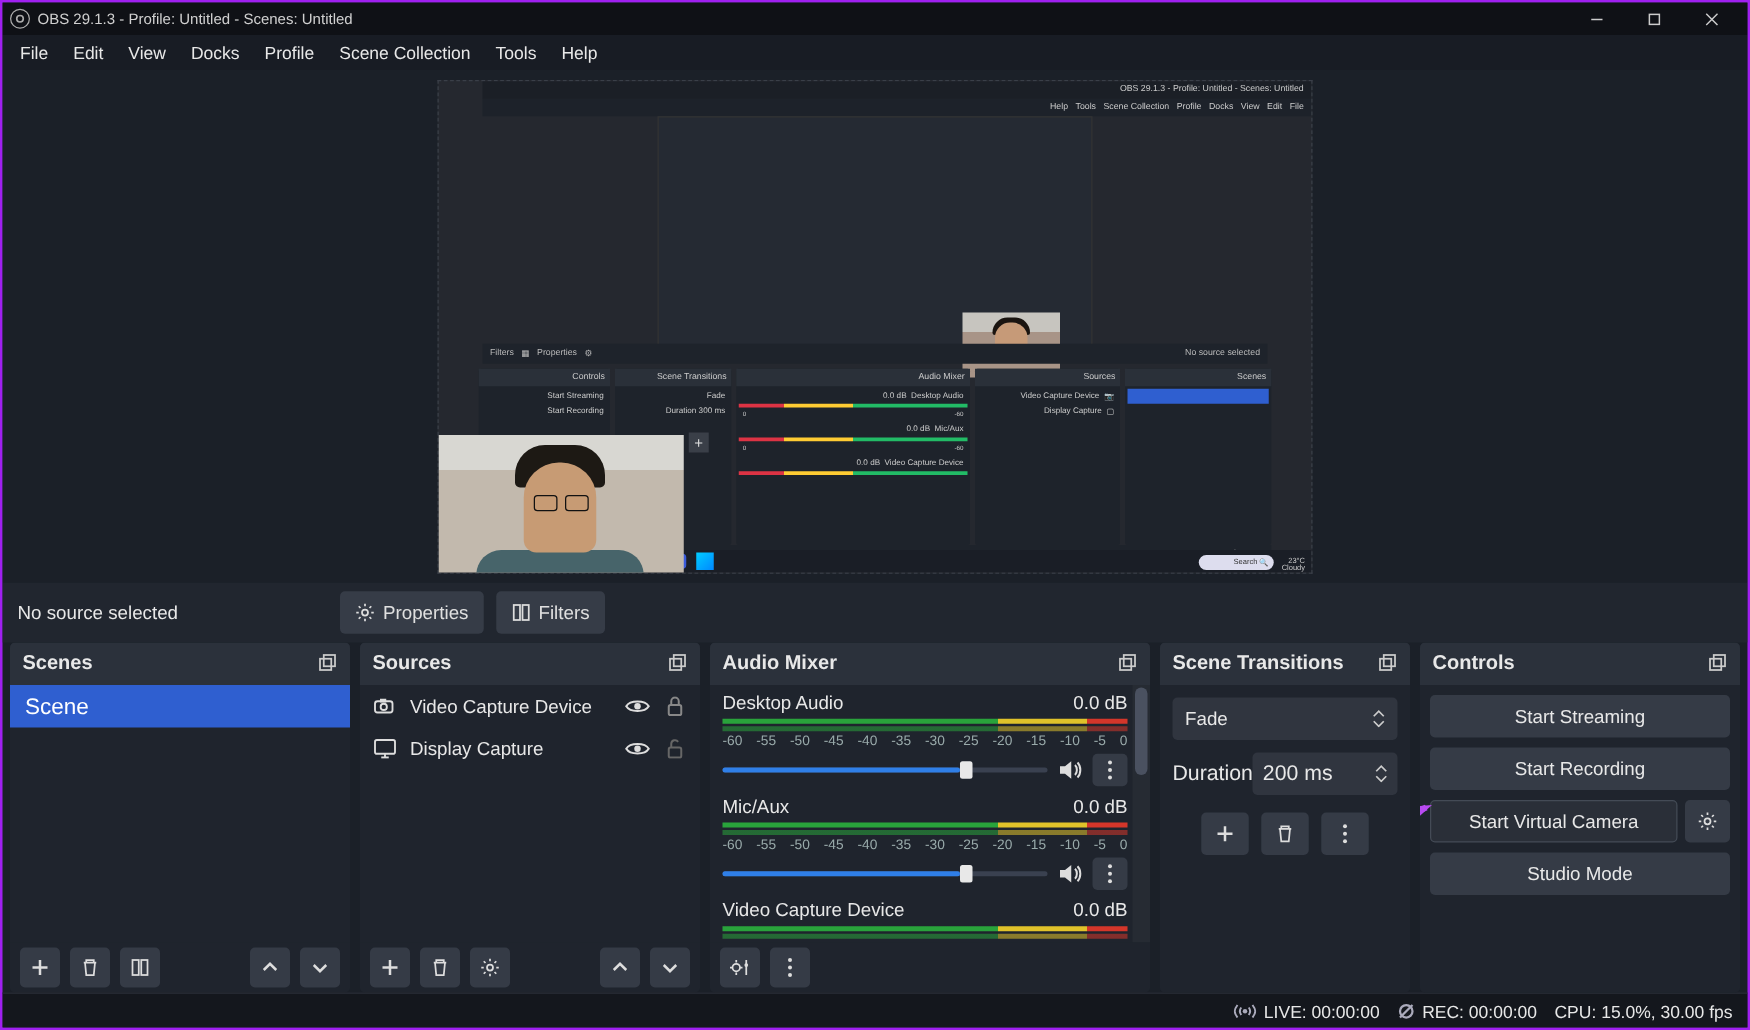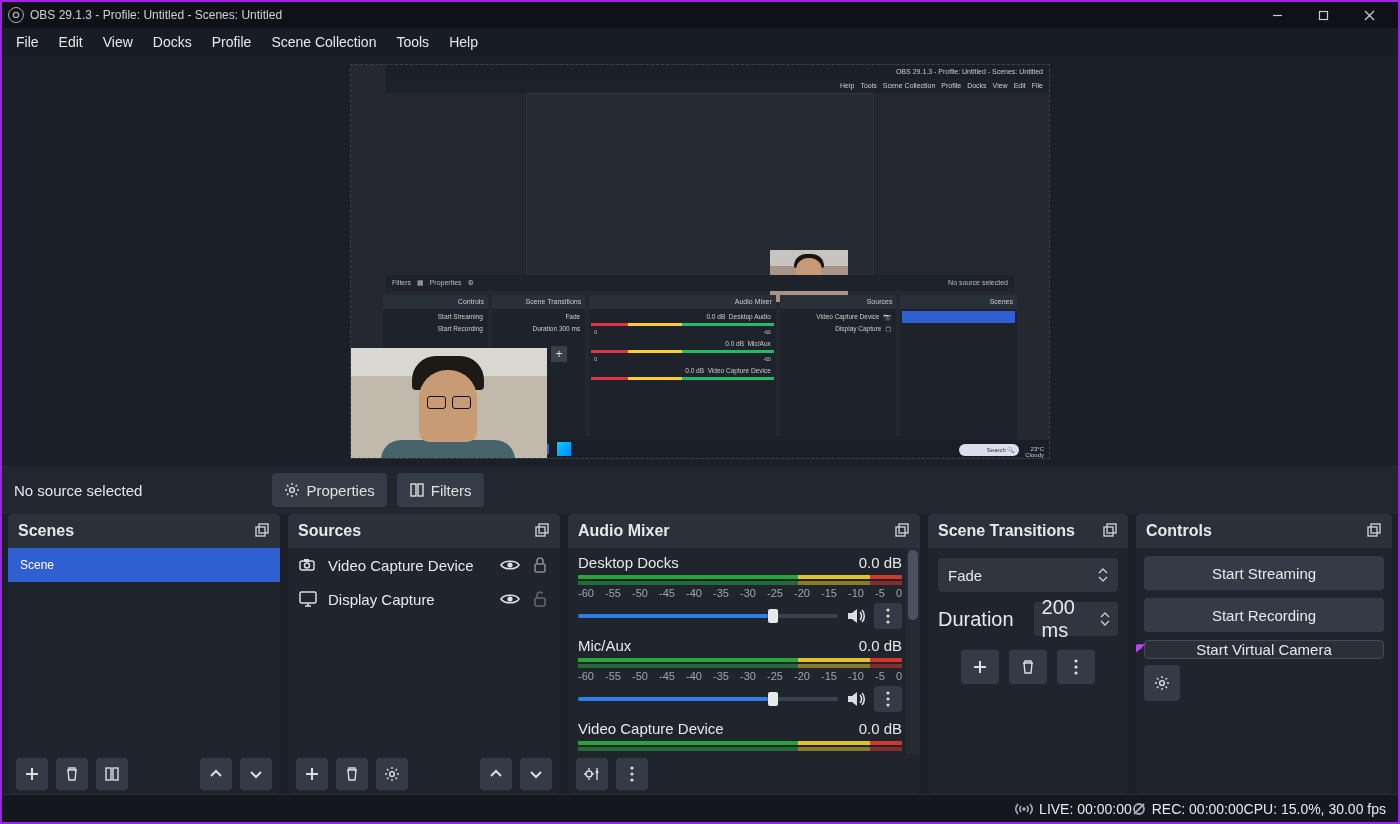--- a/index.html
+++ b/index.html
@@ -60,21 +60,21 @@
 .panel.scenes { width: 272px; }
 .panel.sources { width: 272px; }
 .panel.mixer { flex: 1; }
 .panel.trans { width: 200px; }
 .panel.controls { width: 256px; }
 .panel-head { height: 34px; background: #2b313b; display: flex; align-items: center; justify-content: space-between; padding: 0 10px; font-size: 16px; font-weight: 600; }
 .panel-head .popicon{width:16px;height:16px;}
 .panel-body { flex: 1; background: #1f242d; overflow: hidden; position:relative;}
 
 
-.scene-item { height: 34px; display: flex; align-items: center; padding: 0 12px; font-size: 12px; }
+.scene-item { height: 34px; display: flex; align-items: center; padding: 0 12px; font-size: 18px; }
 .scene-item.active { background: #2f5fd0; color: #fff; }
 
 
 .source-item { height: 34px; display: flex; align-items: center; padding: 0 10px; gap: 10px; font-size: 15px; }
 .source-item .sicon { width: 20px; display:flex; align-items:center; justify-content:center;}
 .source-item .spacer { flex: 1; }
 .source-item .eye,.source-item .lock{ width:20px; display:flex; align-items:center; justify-content:center;}
 
 
 .mixer-scroll{position:absolute; inset:0; overflow:hidden;}
@@ -88,39 +88,39 @@
 .slider-row { display: flex; align-items: center; gap: 8px; }
 .slider-track { flex: 1; height: 4px; background: #3a4150; position: relative; border-radius:2px;}
 .slider-fill { position: absolute; left: 0; top: 0; bottom:0; background: #2f7fe8; border-radius:2px;}
 .slider-thumb{position:absolute; top:-5px; width:10px; height:14px; background:#e8e8e8; border-radius:2px;}
 .vol-ico{width:20px;height:20px;display:flex;align-items:center;justify-content:center;}
 .dots-btn{width:28px;height:26px;background:#353b46;border-radius:4px;display:flex;align-items:center;justify-content:center;}
 
 
 .trans-body{padding:10px;}
 .trans-select{height:34px;background:#30353f;border-radius:4px;display:flex;align-items:center;justify-content:space-between;padding:0 10px;font-size:15px;margin-bottom:10px;}
-.trans-row{display:flex;align-items:center;gap:20px;font-size:20px;}
+.trans-row{display:flex;align-items:center;gap:0;font-size:17px;}
 .trans-spin{flex:1;height:34px;background:#30353f;border-radius:4px;display:flex;align-items:center;justify-content:space-between;padding:0 8px;}
 .trans-btns{display:flex;gap:10px;margin-top:14px;justify-content:center;}
 .sqbtn{width:38px;height:34px;background:#353b46;border-radius:4px;display:flex;align-items:center;justify-content:center;}
 
 
 .ctrl-body{padding:8px;display:flex;flex-direction:column;gap:8px;}
 .ctrl-btn{height:34px;background:#353b46;border-radius:4px;display:flex;align-items:center;justify-content:center;font-size:15px;}
 .ctrl-btn.pressed{background:#2a2f38;border:1px solid #444b56;}
-.ctrl-row{display:flex;gap:6px;flex-direction:column;}
+.ctrl-row{display:flex;gap:6px;}
 .ctrl-row .ctrl-btn{flex:1;}
 .ctrl-row .gear{width:36px;flex:0 0 36px;}
 
 
 .panel-toolbar{height:40px;display:flex;align-items:center;gap:8px;padding:0 8px;}
 .tbtn{width:32px;height:32px;background:#353b46;border-radius:4px;display:flex;align-items:center;justify-content:center;}
 
 
-.statusbar { height: 28px; background: #14171d; display: flex; align-items: center; justify-content: flex-end; padding: 0 12px; font-size: 14px; border-top:1px solid #2a2f38;}
+.statusbar { height: 28px; background: #14171d; display: flex; align-items: center; justify-content: flex-end; gap: 14px; padding: 0 12px; font-size: 14px; border-top:1px solid #2a2f38;}
 .statusbar .sitem{display:flex;align-items:center;gap:6px;}
 
 
 .arrow{position:absolute; pointer-events:none;}
 
 svg { display: block; }
 .updown{display:flex;flex-direction:column;gap:2px;}
 .updown svg{width:10px;height:6px;}
 </style>
 </head>
@@ -459,21 +459,21 @@
       <svg class="popicon" viewBox="0 0 16 16">
           <rect x="2" y="4" width="9" height="9" fill="none" stroke="#ccc" stroke-width="1.4"></rect>
           <rect x="5" y="1" width="9" height="9" fill="none" stroke="#ccc" stroke-width="1.4"></rect>
         </svg>
     </div>
     <div class="panel-body">
       <div class="mixer-scroll">
 
         <div class="mix-ch">
           <div class="mix-top">
-              <span>Desktop Docks</span>
+              <span>Desktop Audio</span>
               <span>0.0 dB</span>
             </div>
           <div class="meter-bar"></div>
           <div class="meter-bar dim"></div>
           <div class="ticks">
               <span>-60</span>
               <span>-55</span>
               <span>-50</span>
               <span>-45</span>
               <span>-40</span>
@@ -666,20 +666,21 @@
                 <line x1="1" y1="8" x2="3" y2="8"></line>
                 <line x1="13" y1="8" x2="15" y2="8"></line>
                 <line x1="3" y1="3" x2="4.4" y2="4.4"></line>
                 <line x1="11.6" y1="11.6" x2="13" y2="13"></line>
                 <line x1="3" y1="13" x2="4.4" y2="11.6"></line>
                 <line x1="11.6" y1="4.4" x2="13" y2="3"></line>
               </g>
             </svg>
           </div>
       </div>
+      <div class="ctrl-btn">Studio Mode</div>
     </div>
 
     <svg class="arrow" style="left:-170px; top:120px;" width="190" height="90" viewBox="0 0 190 90">
       <defs>
           <marker id="ah" markerWidth="10" markerHeight="10" refX="8" refY="3" orient="auto">
             <path d="M0,0 L9,3 L0,6 z" fill="#b84af2"></path>
           </marker>
         </defs>
       <line x1="5" y1="85" x2="175" y2="12" stroke="#b84af2" stroke-width="5" marker-end="url(#ah)"></line>
     </svg>

